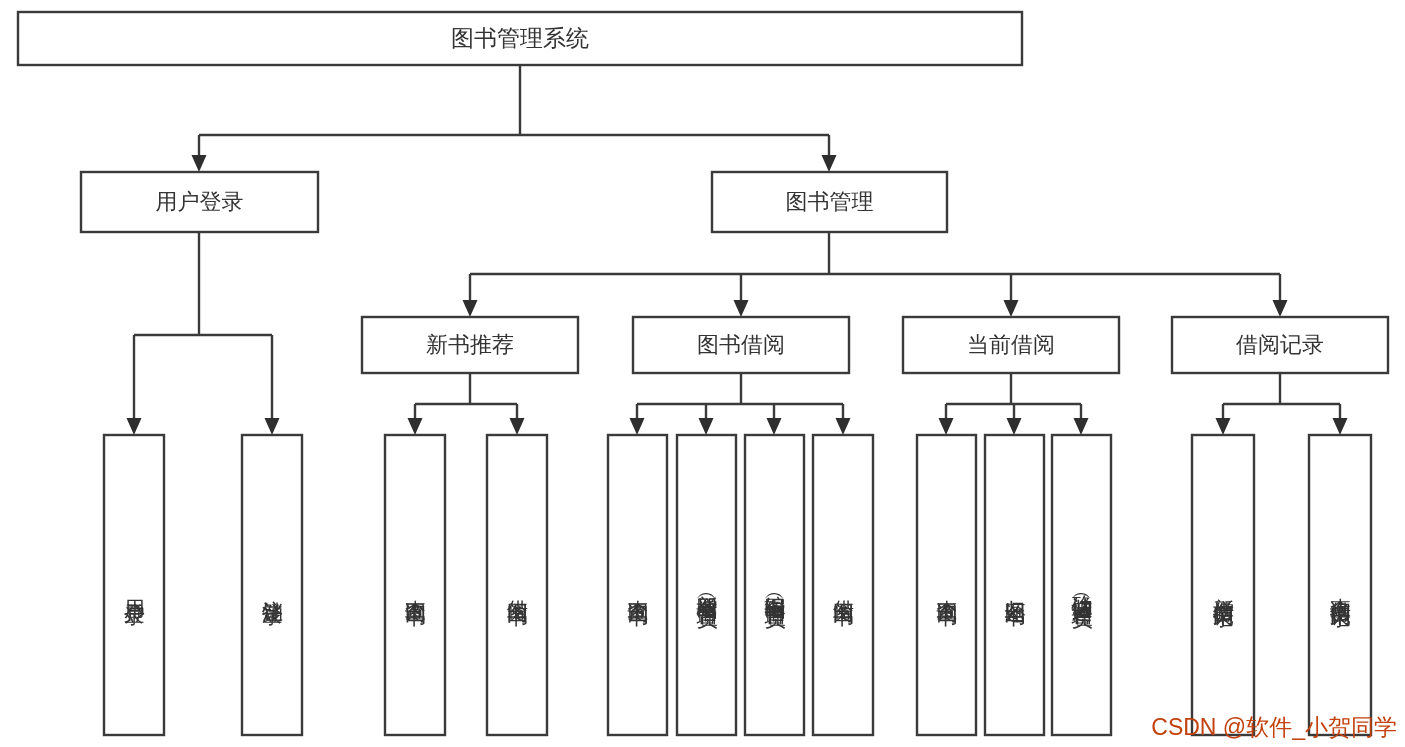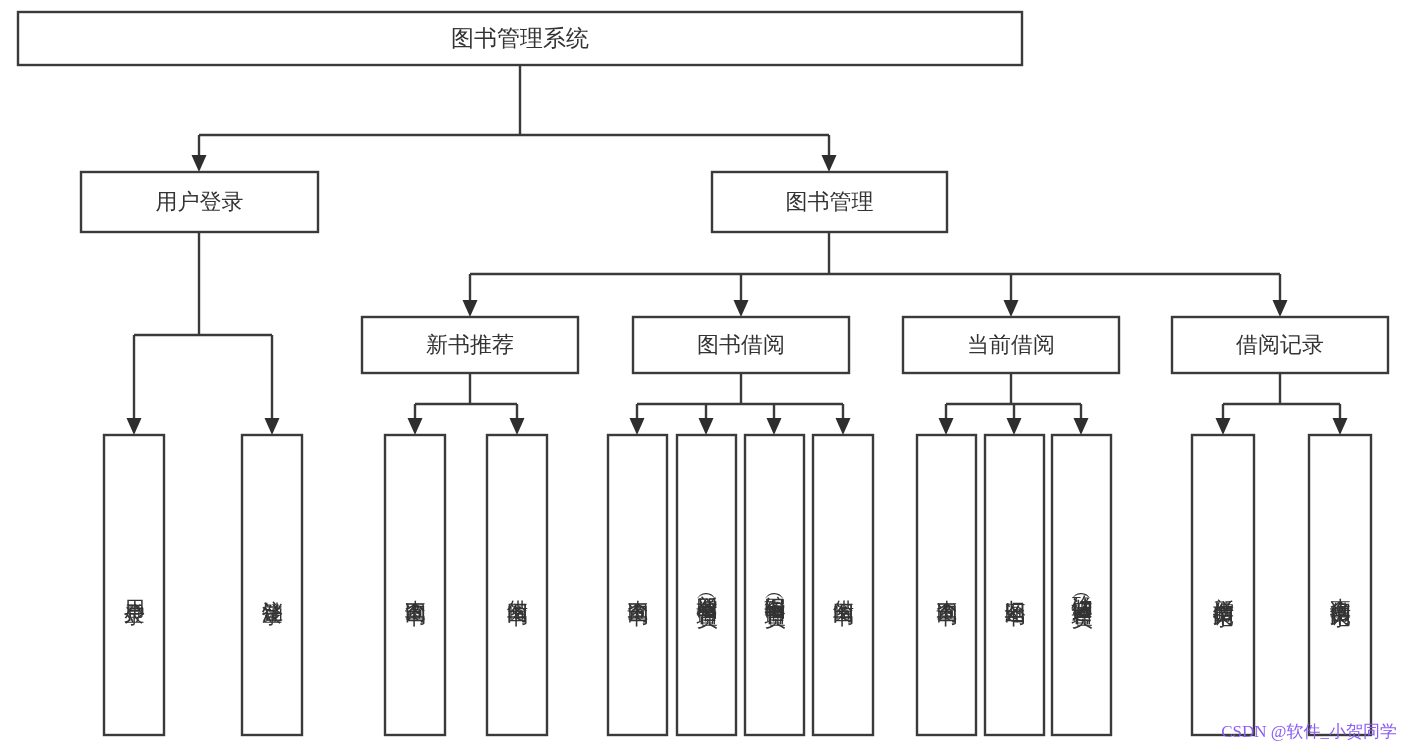--- a/index.html
+++ b/index.html
@@ -69,23 +69,23 @@
     font-size: 21px;
     line-height: 1.18;
     color: #333333;
     letter-spacing: 2px;
     white-space: nowrap;
   }
   .watermark {
     position: absolute;
     right: 8px;
     bottom: 4px;
-    font-family: Liberation Serif, serif;
-    font-size: 17px;
-    color: #8b5cf6;
+    font-family: Liberation Sans, sans-serif;
+    font-size: 23px;
+    color: #c2410c;
     white-space: nowrap;
     user-select: none;
   }
 </style>
 </head>
 <body>
 
 <div id="diagram-root">
 
   <svg id="tree-svg" viewBox="0 0 1405 747">

